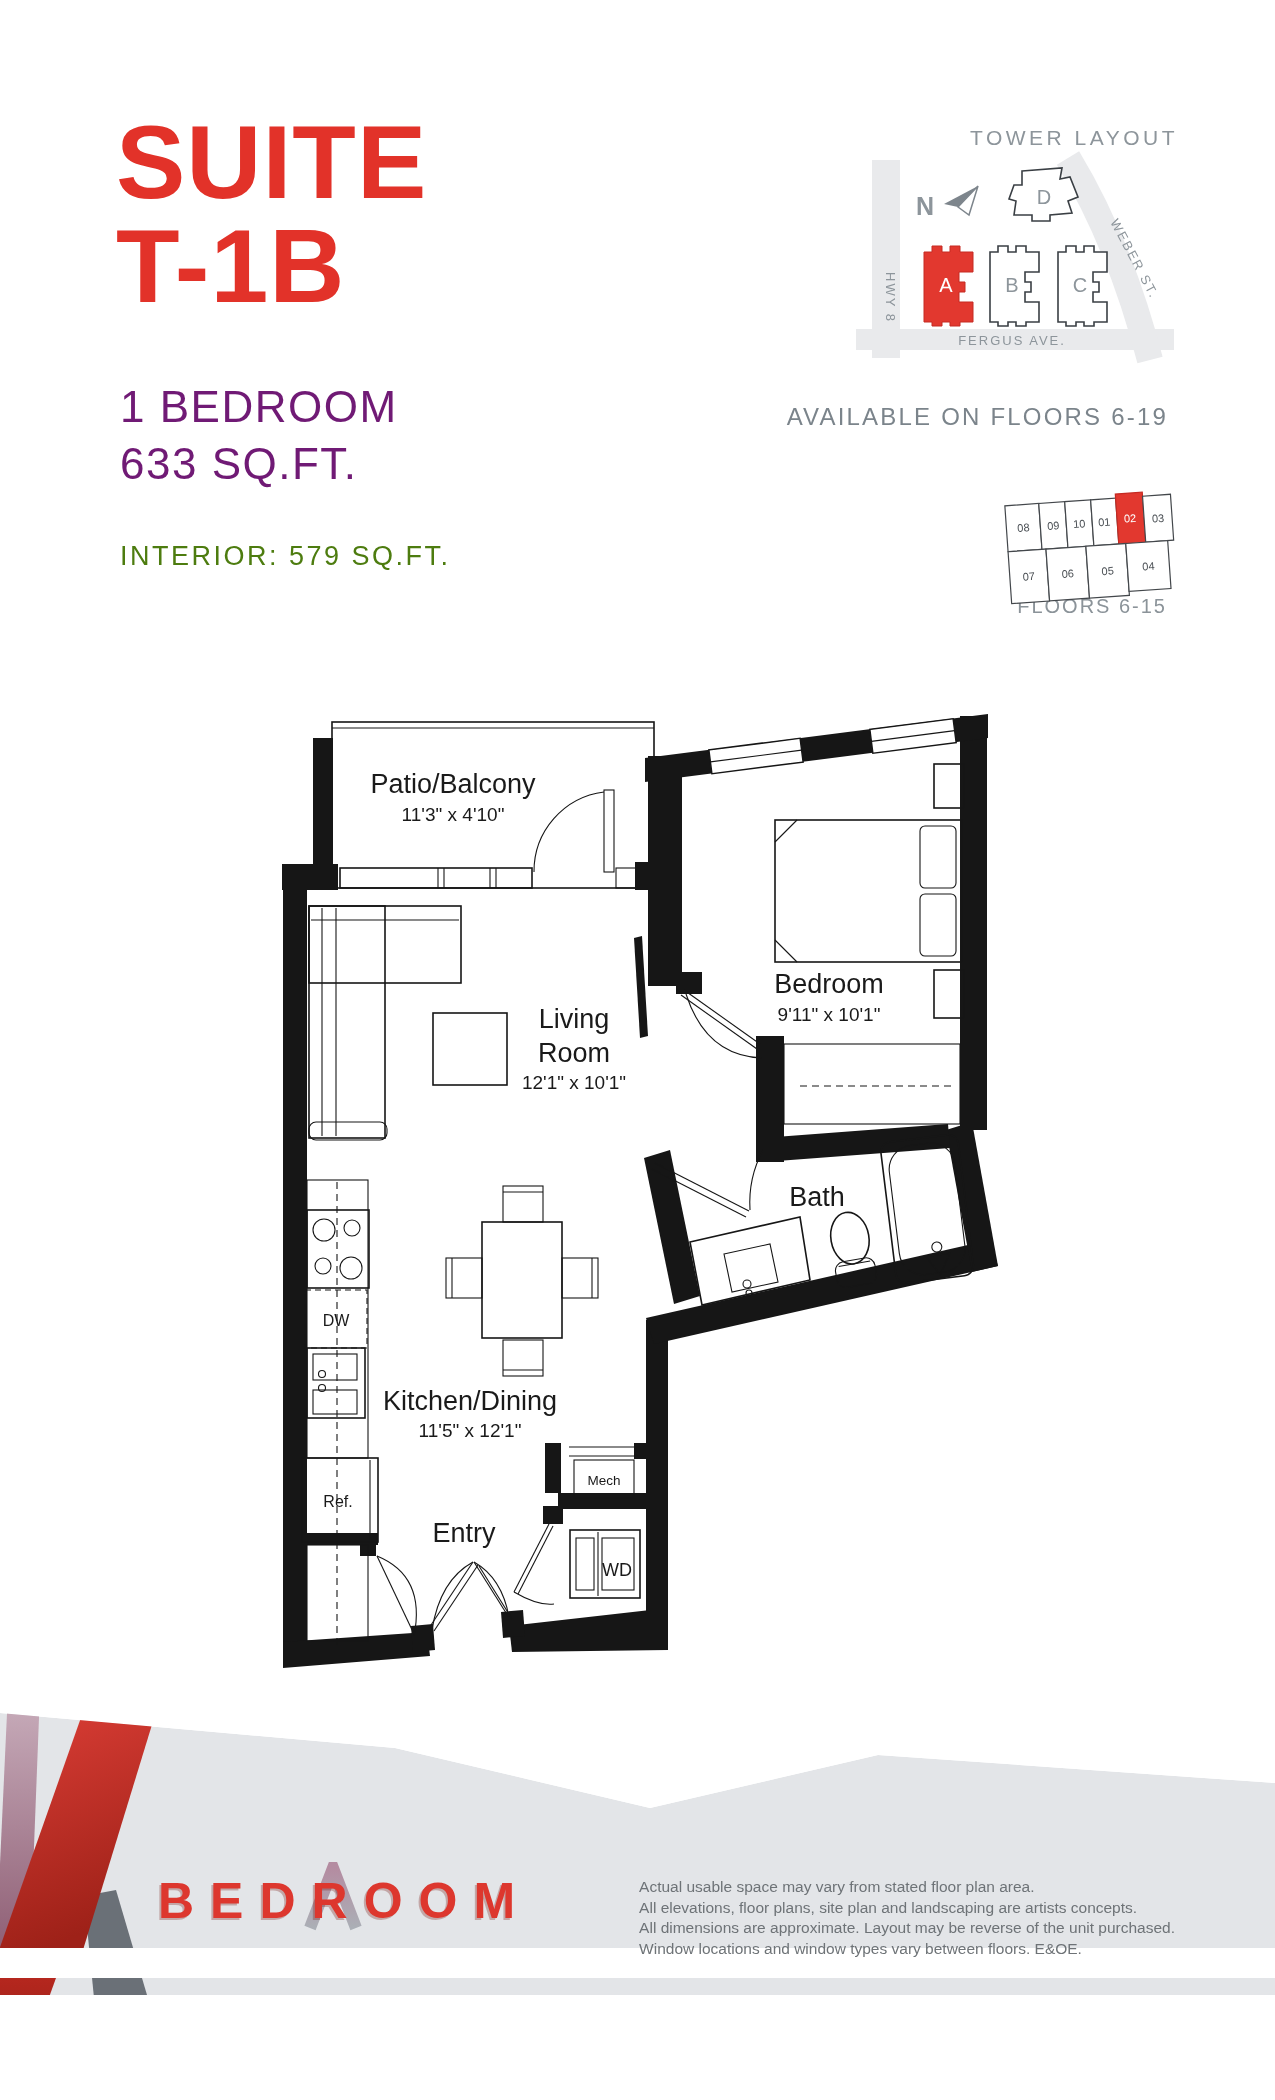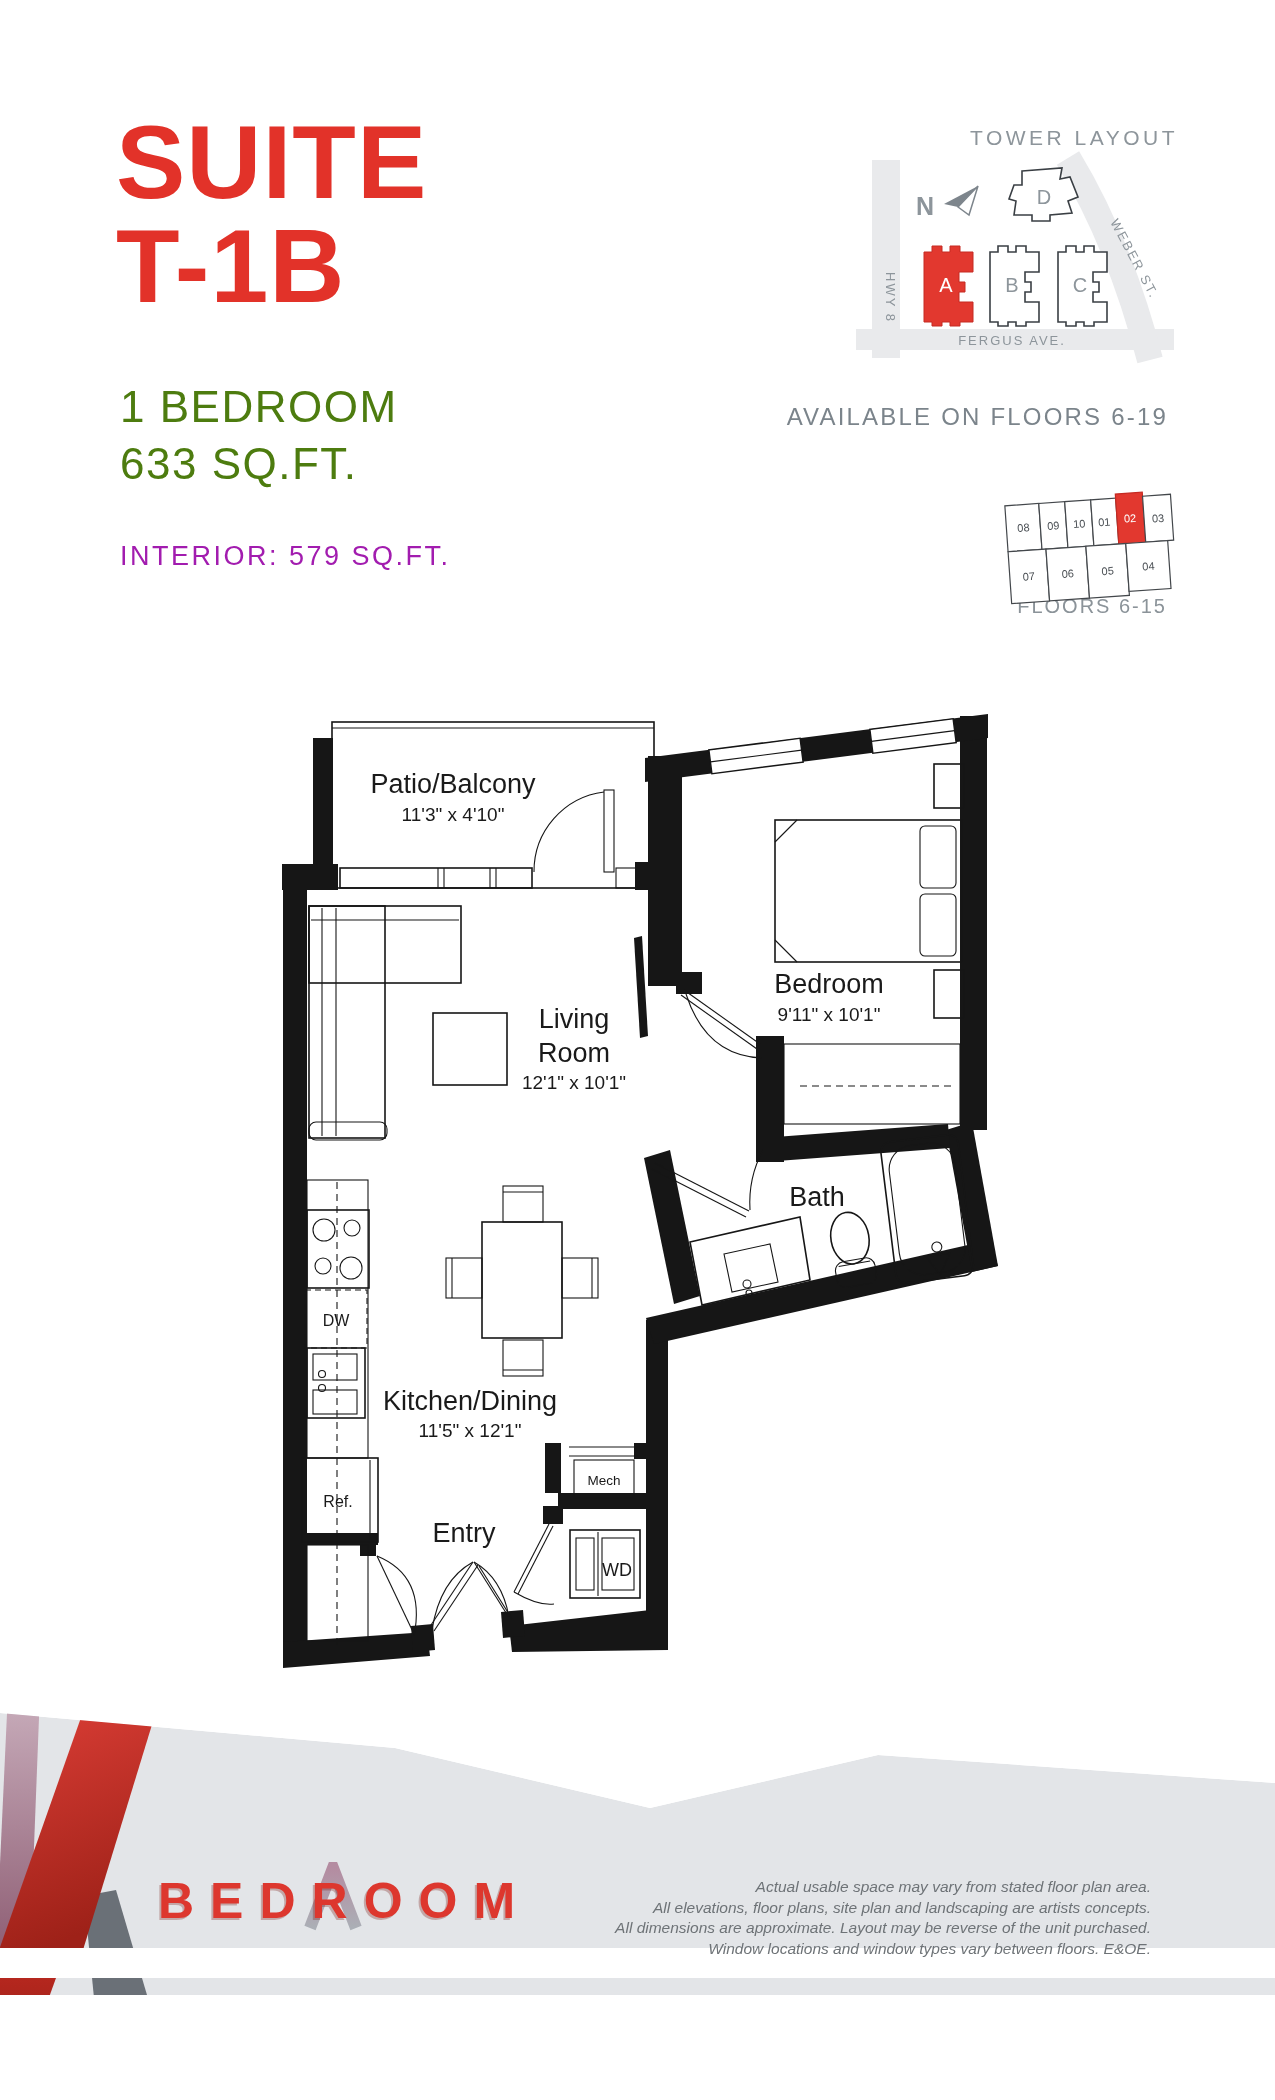--- a/index.html
+++ b/index.html
@@ -3,23 +3,23 @@
 <meta charset="utf-8">
 <style>
   html,body{margin:0;padding:0;background:#ffffff;}
   .page{position:relative;width:1275px;height:1995px;background:#ffffff;overflow:hidden;
         font-family:"Liberation Sans", sans-serif;}
   .abs{position:absolute;}
 
   
   .suite-title{left:116px;top:110px;font-size:104px;font-weight:800;line-height:104px;
                color:#e23229;letter-spacing:1px;}
-  .type-block{left:120px;top:378px;font-size:44px;line-height:57px;color:#4d7c0f;
+  .type-block{left:120px;top:378px;font-size:44px;line-height:57px;color:#701a75;
               letter-spacing:1.5px;font-weight:500;}
-  .int-block{left:120px;top:534px;font-size:27px;line-height:45px;color:#a21caf;
+  .int-block{left:120px;top:534px;font-size:27px;line-height:45px;color:#4d7c0f;
              letter-spacing:2.5px;font-weight:400;}
 
   .avail{right:107px;top:403px;font-size:24px;letter-spacing:2.2px;color:#7b848b;}
   .floors-cap{right:108px;top:595px;font-size:20px;letter-spacing:2px;color:#8b9399;}
 
   
   .wall{fill:#161616;}
   .thin{fill:none;stroke:#161616;stroke-width:1.6;}
   .thin1{fill:none;stroke:#161616;stroke-width:1.1;}
   .dash{fill:none;stroke:#161616;stroke-width:1.1;stroke-dasharray:7 5;}
@@ -30,22 +30,22 @@
   .map-bld{fill:#ffffff;stroke:#3a3f44;stroke-width:1.6;}
   .map-road{fill:#e9eaec;}
   .plate-unit{fill:#ffffff;stroke:#43474b;stroke-width:1.2;}
   .plate-no{fill:#4a4f54;font-size:11px;font-family:"Liberation Sans",sans-serif;}
 
   
   .logo{left:158px;top:1872px;font-size:50px;font-weight:bold;color:#dd372e;
         letter-spacing:16px;text-shadow:-2px 2px 0 rgba(122,22,15,0.30);}
   .logo .lam{position:absolute;left:146px;top:-10px;z-index:0;}
   .logo .word{position:relative;z-index:1;}
-  .disclaimer{right:124px;top:1877px;text-align:right;font-size:15.5px;line-height:1.33;
-              color:#6e7377;font-style:italic;}
+  .disclaimer{right:100px;top:1877px;text-align:left;font-size:15.5px;line-height:1.33;
+              color:#6e7377;}
 </style>
 </head>
 <body>
 
 <div class="page">
 
   <div class="abs suite-title">
     <div>SUITE</div>
     <div>T-1B</div>
   </div>

